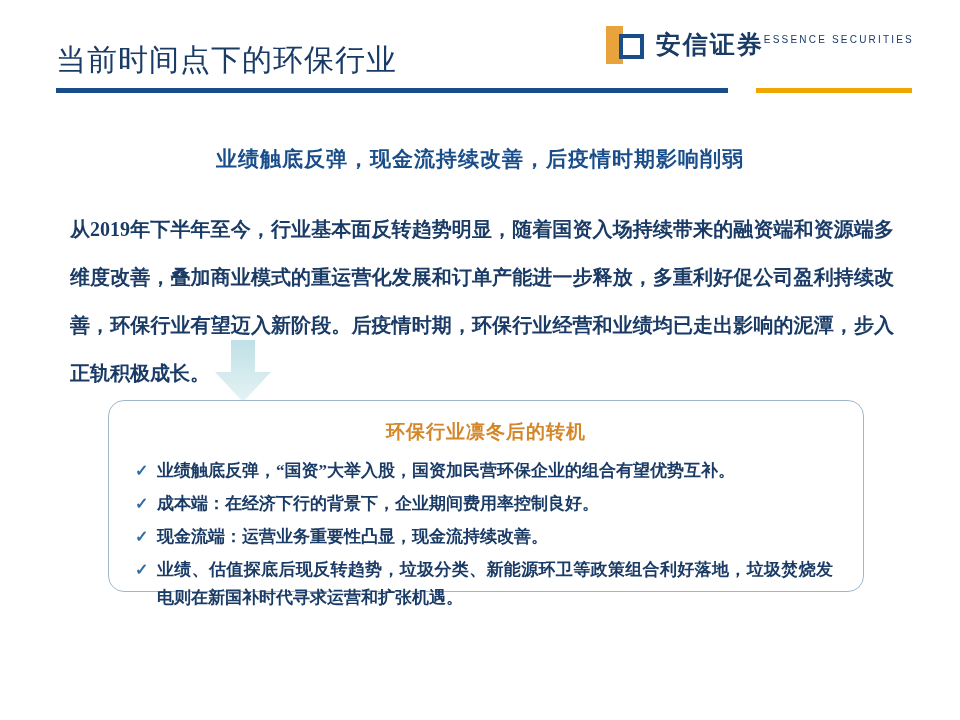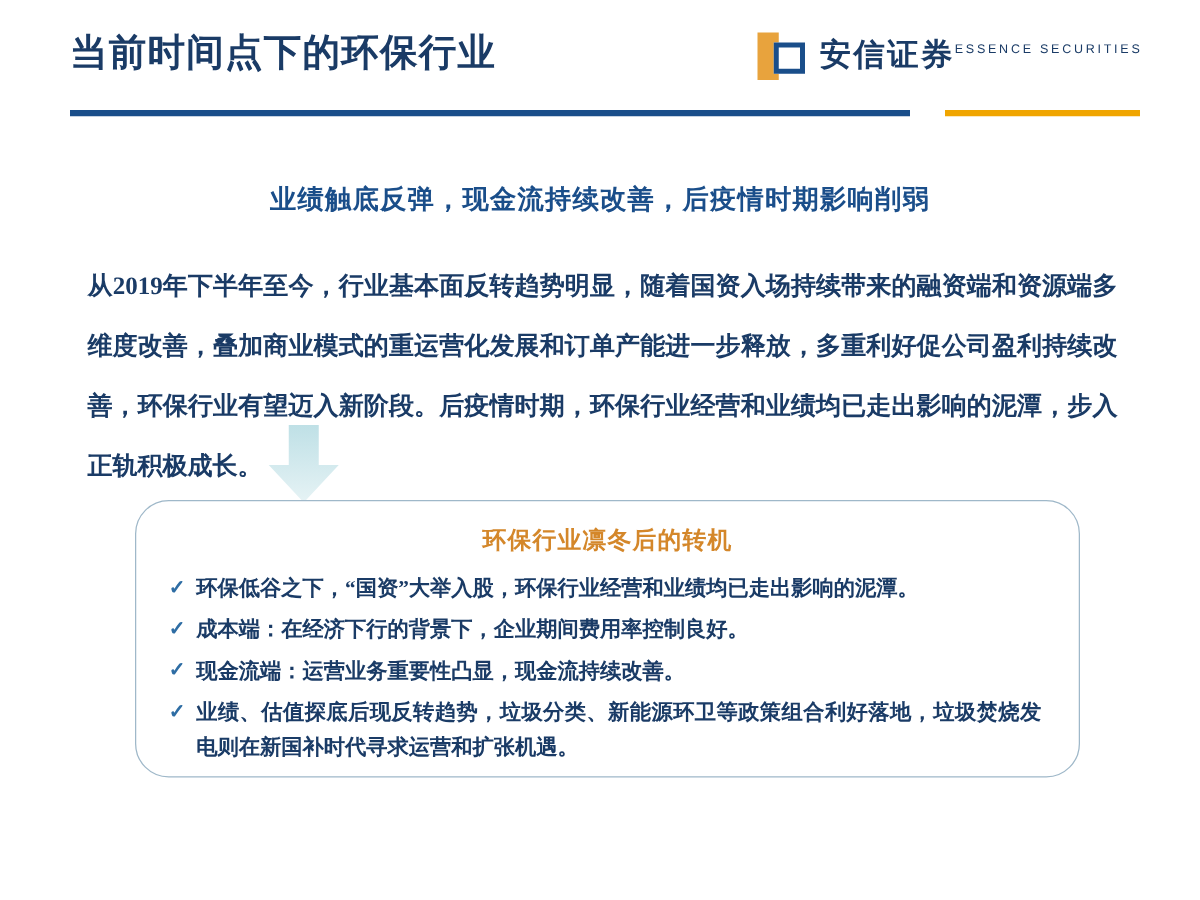--- a/index.html
+++ b/index.html
@@ -13,23 +13,23 @@
     font-family: "Liberation Serif", serif;
     color: #1b3a63;
     position: relative;
     overflow: hidden;
   }
 
   
   .slide-title {
     position: absolute;
     left: 56px;
-    top: 22px;
+    top: 40px;
     font-family: "Liberation Sans", sans-serif;
-    font-weight: bold;
+    font-weight: normal;
     font-size: 30px;
     letter-spacing: 1px;
     color: #1a3b66;
     white-space: nowrap;
     text-align: center;
   }
   .title-rule {
     position: absolute;
     left: 56px;
     top: 88px;
@@ -135,23 +135,23 @@
     width: 60px;
     height: 62px;
   }
 
   
   .callout {
     position: absolute;
     left: 108px;
     top: 400px;
     width: 756px;
-    height: 222px;
+    height: 192px;
     border: 1.5px solid #9fb8c9;
-    border-radius: 27px;
+    border-radius: 16px;
     background: #ffffff;
     box-sizing: border-box;
   }
   .callout-title {
     text-align: center;
     margin-top: 18px;
     font-size: 19px;
     font-weight: bold;
     color: #d4872a;
     letter-spacing: 1px;
@@ -212,21 +212,21 @@
     </linearGradient>
   </defs>
   <polygon points="18,0 42,0 42,32 58,32 30,62 2,32 18,32" fill="url(#arrGrad)"></polygon>
 </svg>
 
 <div class="callout">
   <div class="callout-title">环保行业凛冬后的转机</div>
   <ul class="bullets">
     <li>
       <span class="check">✓</span>
-      <span class="bullet-text">环保低谷之下，“国资”大举入股，环保行业经营和业绩均已走出影响的泥潭。</span>
+      <span class="bullet-text">业绩触底反弹，“国资”大举入股，国资加民营环保企业的组合有望优势互补。</span>
     </li>
     <li>
       <span class="check">✓</span>
       <span class="bullet-text">成本端：在经济下行的背景下，企业期间费用率控制良好。</span>
     </li>
     <li>
       <span class="check">✓</span>
       <span class="bullet-text">现金流端：运营业务重要性凸显，现金流持续改善。</span>
     </li>
     <li>

